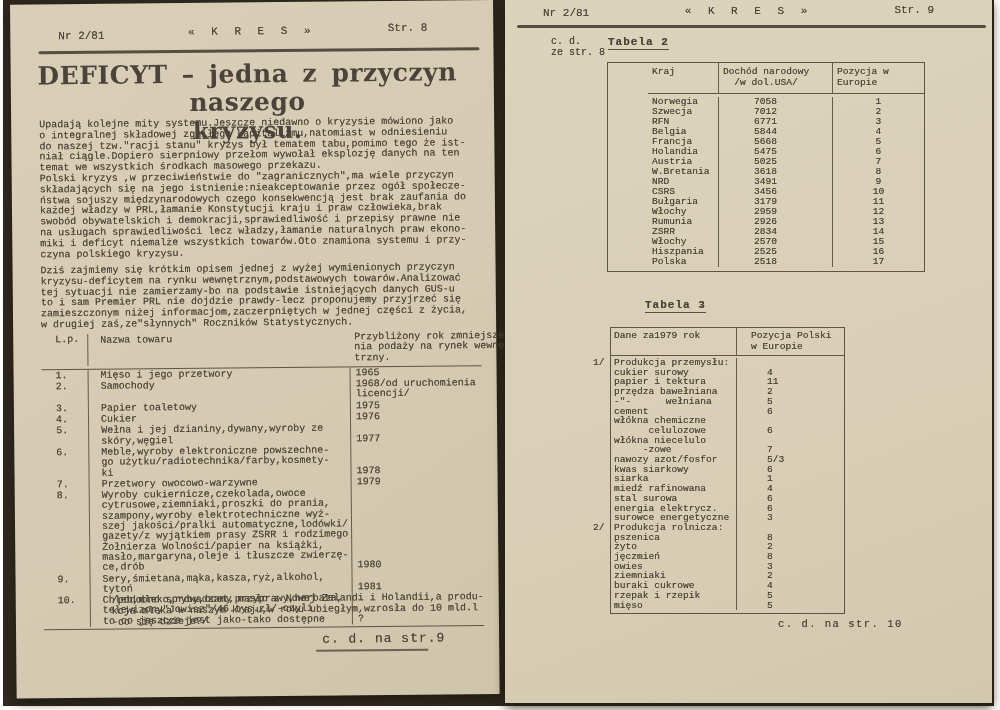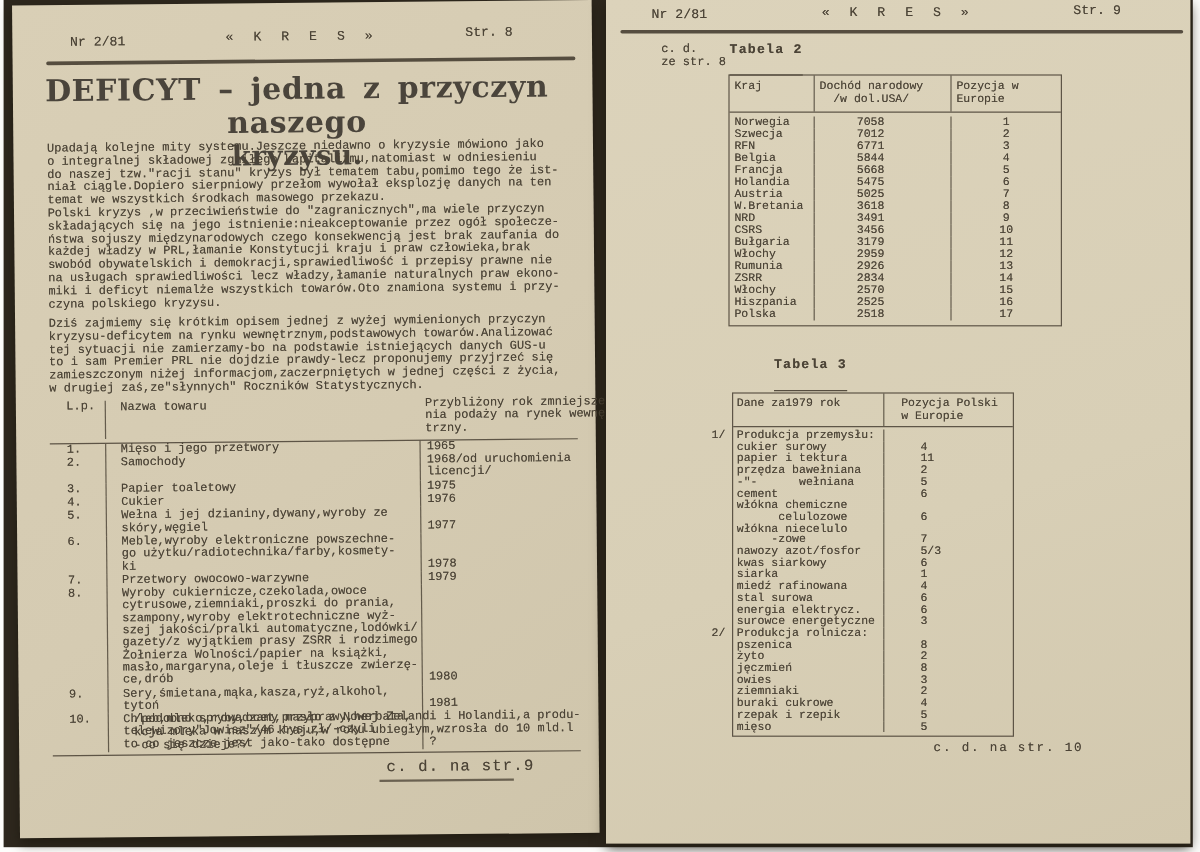--- a/index.html
+++ b/index.html
@@ -44,25 +44,25 @@
           display:flex;flex-direction:column;justify-content:flex-start;box-sizing:border-box;}
   .c-year.bottom{justify-content:flex-end;}
   .lt-head .c-year{border-left:none;}
   .footnote{position:absolute;left:96px;top:592px;width:386px;font-size:10px;line-height:10.8px;}
   #lp-cont{position:absolute;left:306px;top:630px;font-size:13px;letter-spacing:1px;}
   #lp-cont-rule{position:absolute;left:300px;top:648px;width:112px;height:1.5px;background:rgba(62,54,42,.7);}
 
   
   #rp-contfrom{position:absolute;left:46px;top:36px;font-size:10px;line-height:11px;}
   .tbl-caption{position:absolute;font-size:11px;font-weight:bold;letter-spacing:1px;
-               border-bottom:1.6px solid rgba(62,54,42,.85);padding-bottom:14px;}
+               border-bottom:1.6px solid rgba(62,54,42,.85);padding-bottom:1px;}
   #t2-caption{left:103px;top:36px;}
   #t3-caption{left:103px;top:299px;margin-left:37px;}
   .boxtable{position:absolute;border:1.6px solid rgba(62,54,42,.8);font-size:9.6px;}
-  #t2-box{left:102px;top:62px;width:276px;}
+  #t2-box{left:102px;top:62px;width:276px;padding-left:40px;}
   .t2-head{display:flex;border-bottom:1.6px solid rgba(62,54,42,.8);line-height:10.5px;}
   .t2-head>div{padding:4px 3px 5px 4px;}
   .t2c1{width:70px;flex:none;box-sizing:border-box;}
   .t2c2{width:94px;flex:none;box-sizing:border-box;border-left:1.4px solid rgba(62,54,42,.75);text-align:center;}
   .t2c3{flex:1;border-left:1.4px solid rgba(62,54,42,.75);margin-left:20px;}
   .t2-body{padding:3px 0 4px 0;}
   .t2row{display:flex;line-height:10px;}
   .t2row .t2c1{padding-left:4px;}
   .t2row .t2c2{text-align:center;}
   .t2row .t2c3{text-align:center;}

